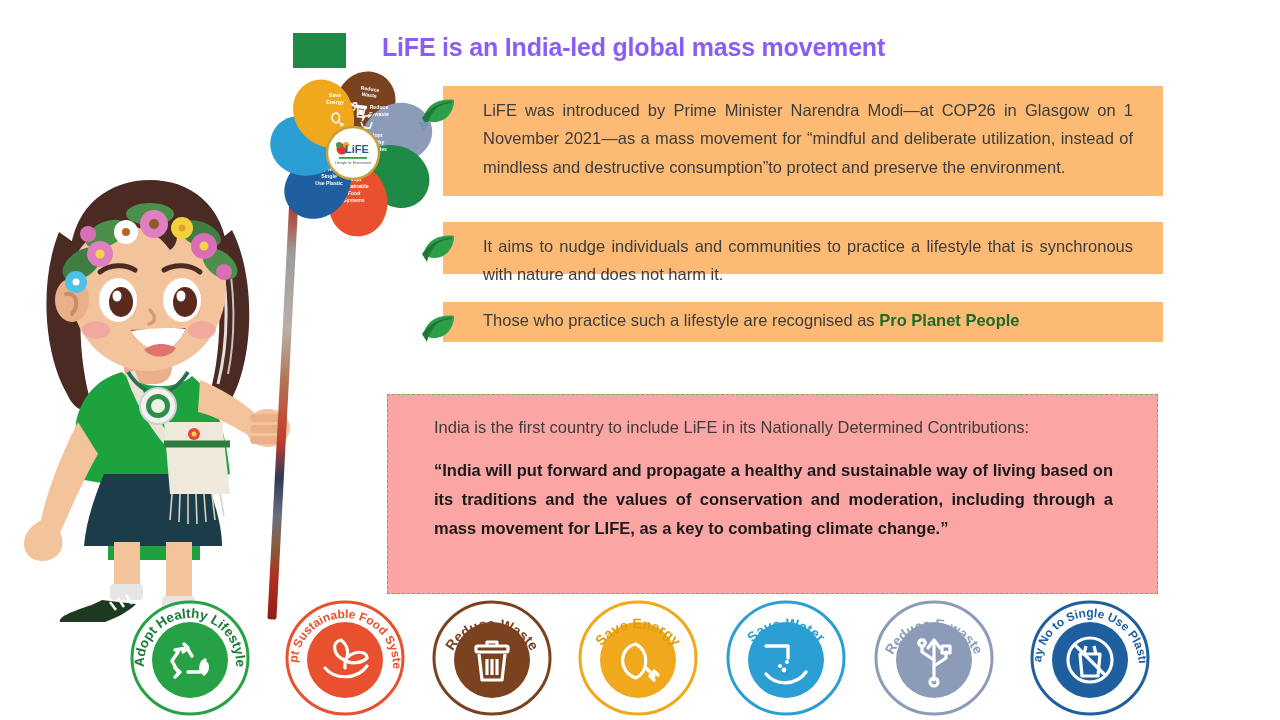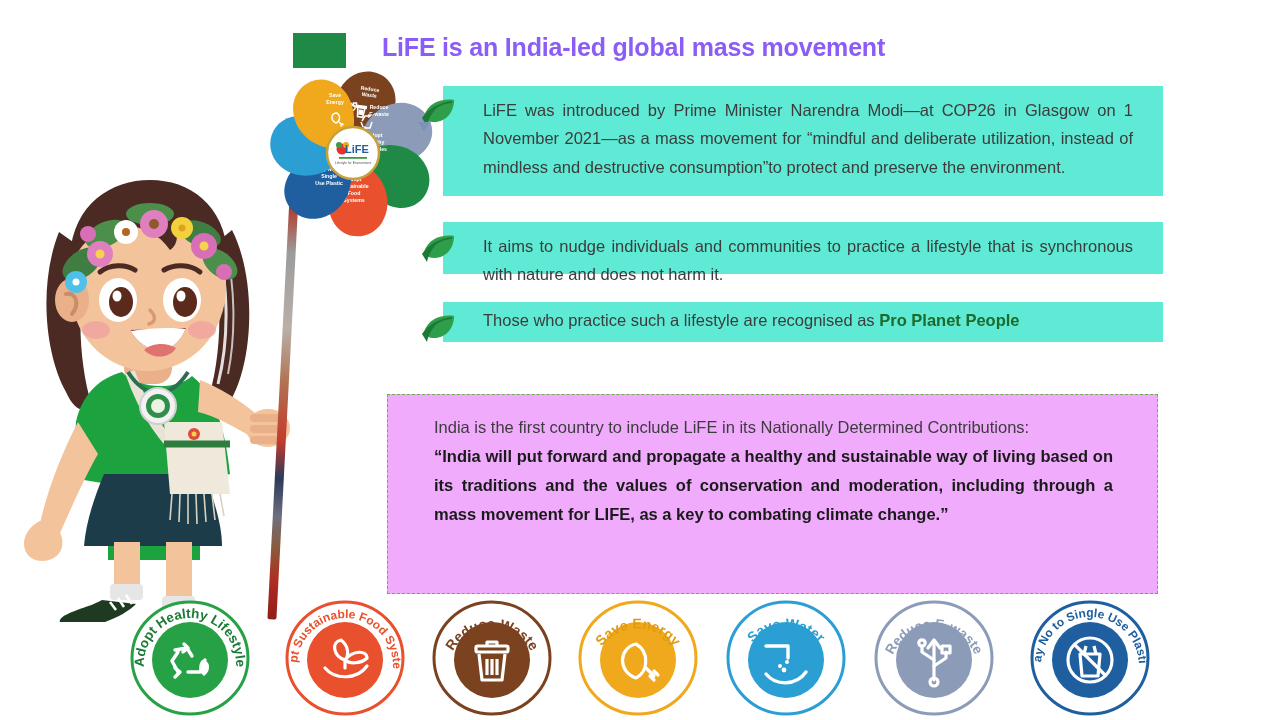--- a/index.html
+++ b/index.html
@@ -41,46 +41,46 @@
     background:#a52a1c;transform:rotate(10deg);transform-origin:bottom center;
     border-radius:2px;
   }
 
   
   .girl{position:absolute;left:4px;top:122px;width:290px;height:500px;}
 
   
   .bullet{position:absolute;}
   .bullet .box{
-    position:absolute;left:25px;top:0;background:#5eead4;
+    position:absolute;left:25px;top:0;background:#fdba74;
     box-sizing:border-box;padding:10px 30px 10px 40px;
   }
   .bullet .txt{
     font-size:16.5px;color:#3c3c3c;line-height:1.72;text-align:justify;
     text-justify:inter-word;
   }
   .bullet .txt b{color:#1d6b2b;font-weight:bold;}
   .leaf{position:absolute;left:0;top:8px;width:46px;height:40px;}
 
   #b1{left:418px;top:86px;width:745px;}
   #b1 .box{width:720px;height:110px;}
   #b2{left:418px;top:222px;width:745px;}
   #b2 .box{width:720px;height:52px;}
   #b3{left:418px;top:302px;width:745px;}
   #b3 .box{width:720px;height:40px;padding-top:4px;}
 
   
   .ndc{
     position:absolute;left:387px;top:394px;width:771px;height:200px;
     border:1.6px dashed #6ab04c;box-sizing:border-box;
-    background:#f0abfc;padding:18px 44px 14px 46px;
+    background:#fca5a5;padding:18px 44px 14px 46px;
   }
   .ndc p{margin:0;font-size:16.5px;color:#3c3c3c;line-height:1.75;
     text-align:justify;text-justify:inter-word;}
-  .ndc p.quote{font-weight:bold;color:#1a1a1a;}
+  .ndc p.quote{margin-top:14px;font-weight:bold;color:#1a1a1a;}
 
   
   .badges{position:absolute;left:0;top:598px;width:1280px;height:122px;}
   .badge{position:absolute;top:0;width:120px;height:120px;}
   .badge svg{display:block;}
 </style>
 </head>
 <body>
 
 <div class="slide">

